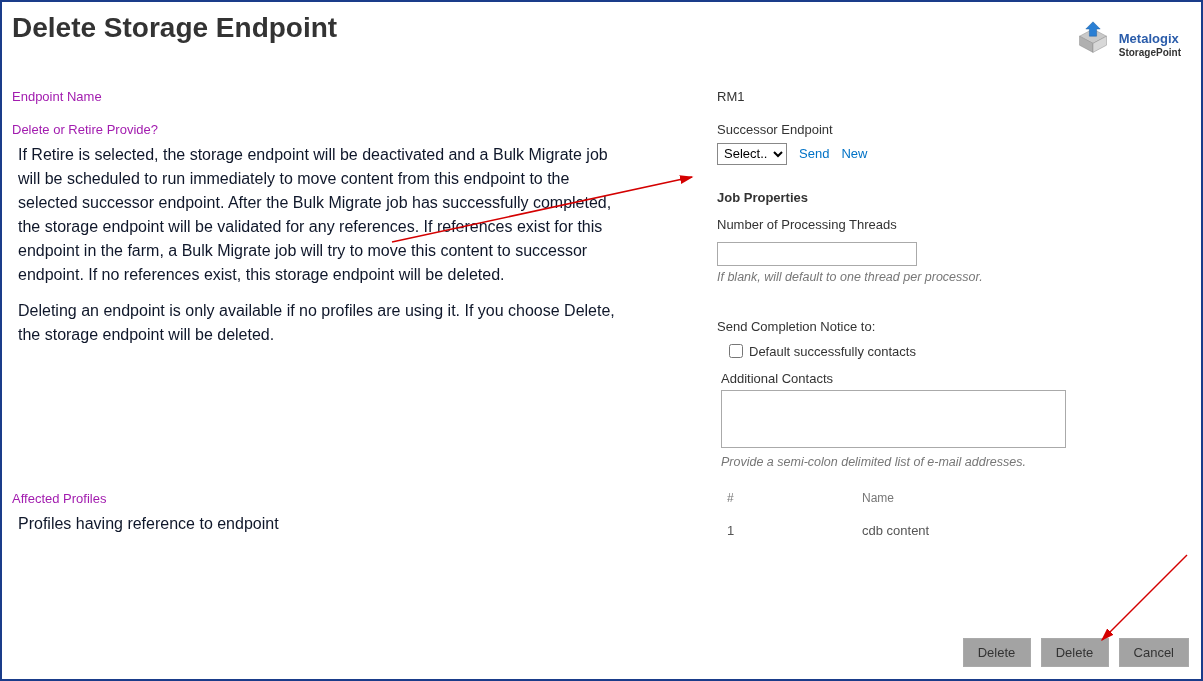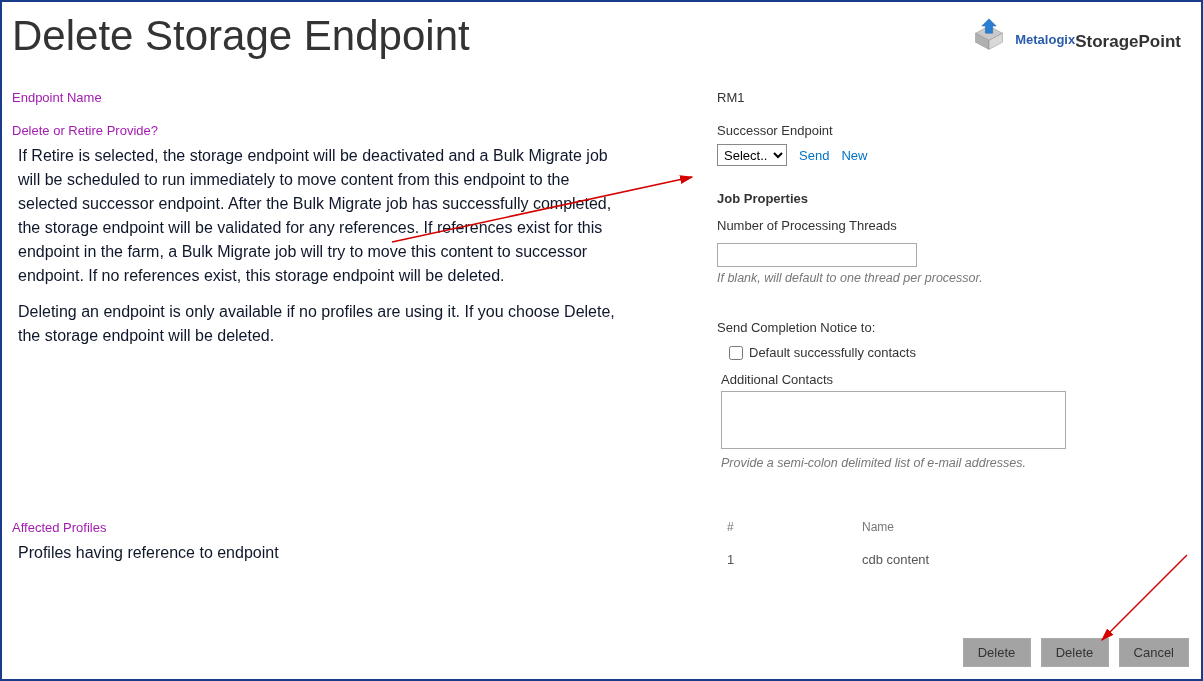--- a/index.html
+++ b/index.html
@@ -21,49 +21,49 @@
       padding: 10px 10px 10px 10px;
       overflow: hidden;
     }
     .header-row {
       display: flex;
       justify-content: space-between;
       align-items: flex-start;
       margin-bottom: 30px;
     }
     .page-title {
-      font-size: 42px;
-      font-weight: 400;
+      font-size: 28px;
+      font-weight: 700;
       color: #333;
       font-family: "Segoe UI Light", "Segoe UI", Arial, sans-serif;
     }
     .logo-area {
       display: flex;
       align-items: center;
       gap: 8px;
       margin-right: 10px;
       margin-top: 5px;
     }
     .logo-icon {
       width: 36px;
       height: 36px;
     }
     .logo-text {
       display: flex;
-      flex-direction: row;
+      flex-direction: column;
       line-height: 1.2;
       margin-top: 14px;
     }
     .logo-brand {
       color: #2a5caa;
       font-size: 13px;
       font-weight: 600;
     }
     .logo-product {
-      font-size: 17px;
+      font-size: 10px;
       font-weight: 700;
       color: #333;
     }
     .content {
       display: flex;
       gap: 30px;
     }
     .left-col {
       flex: 0 0 610px;
     }
@@ -152,21 +152,21 @@
       border: 1px solid #aaa;
       width: 345px;
       height: 58px;
       resize: none;
       margin-left: 4px;
       padding: 2px 4px;
       font-family: inherit;
       font-size: 13px;
     }
     .affected-section {
-      margin-top: 50px;
+      margin-top: 22px;
       display: flex;
     }
     .affected-left {
       flex: 0 0 690px;
     }
     .affected-right {
       display: flex;
       flex-direction: column;
       gap: 18px;
       margin-left: 25px;

